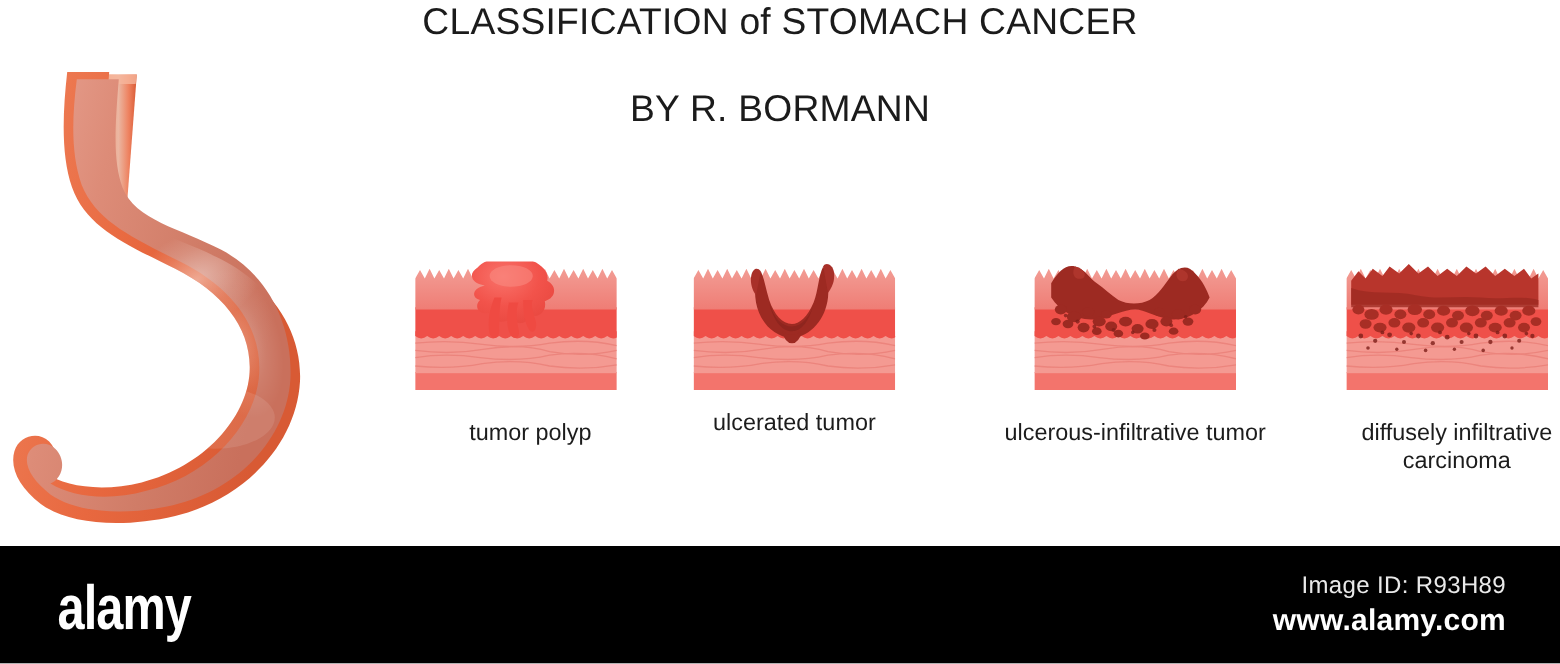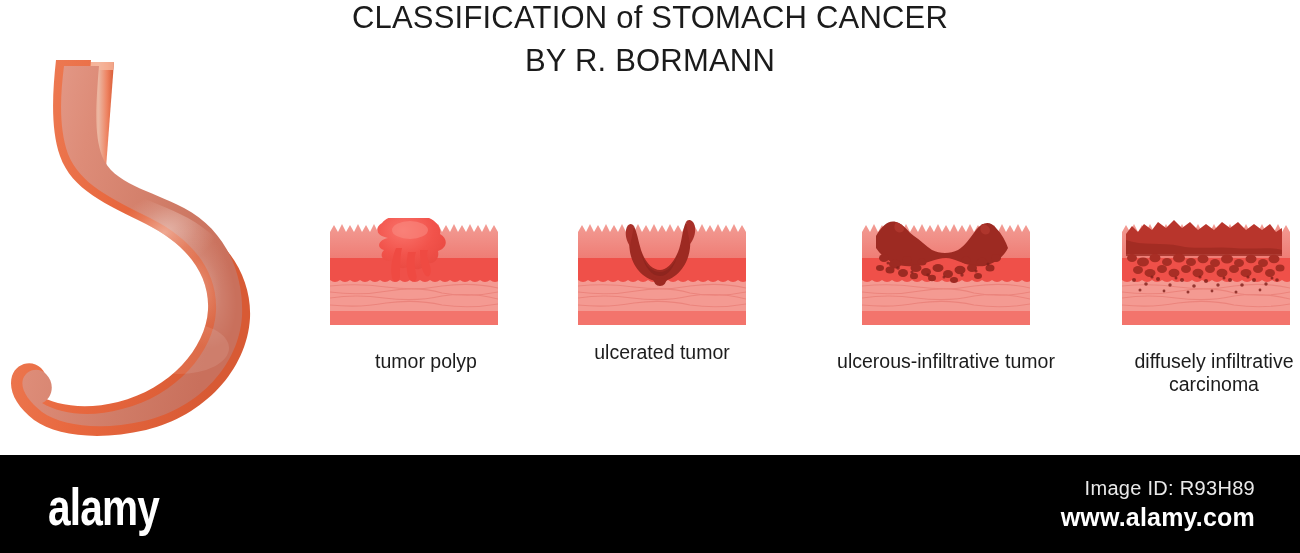--- a/index.html
+++ b/index.html
@@ -15,21 +15,21 @@
     background:#ffffff;
     border-radius:31px;
   }
   #title {
     position:absolute; left:0; top:-4px;
     width:1300px; text-align:center;
     font-size:31px; color:#1b1b1b;
     line-height:43px; letter-spacing:0.2px;
     font-weight:400;
   }
-  #title .line2 { display:block; }
+  #title .line2 { display:block;margin-top:30px; }
 
   .panel { position:absolute; }
   .panel-label {
     position:absolute; left:50%; transform:translateX(-50%);
     text-align:center; white-space:nowrap;
     font-size:19.5px; color:#1c1c1c; line-height:23px;
   }
   .panel-label.wrap { white-space:normal; width:210px; }
 
   #stomach { position:absolute; left:-6px; top:18px; width:300px; height:440px; }
@@ -196,21 +196,21 @@
           <line x1="0" y1="0" x2="-25" y2="-16"></line>
           <line x1="0" y1="0" x2="-16" y2="-25"></line>
           <line x1="0" y1="0" x2="-6" y2="-30"></line>
         </g>
         <circle cx="0" cy="0" r="34" fill="url(#gLesion)"></circle>
         <ellipse cx="0" cy="0" rx="9" ry="7" fill="#5d140f"></ellipse>
       </g>
     </g>
   </svg>
 
-  <div class="panel" style="left:330px; top:218px; width:192px; height:110px;">
+  <div class="panel" style="left:346px; top:218px; width:192px; height:110px;">
     <svg viewBox="0 0 168 110" width="168" height="110">
       <defs>
         <linearGradient id="p1mu" x1="0" y1="0" x2="0" y2="1">
           <stop offset="0" stop-color="#f29c94"></stop>
             <stop offset="1" stop-color="#ef7d75"></stop>
         </linearGradient>
         <radialGradient id="p1polyp" cx="0.38" cy="0.3" r="0.8">
           <stop offset="0" stop-color="#f9736b"></stop>
             <stop offset="0.55" stop-color="#f2534b"></stop>
           <stop offset="1" stop-color="#e8473f"></stop>

